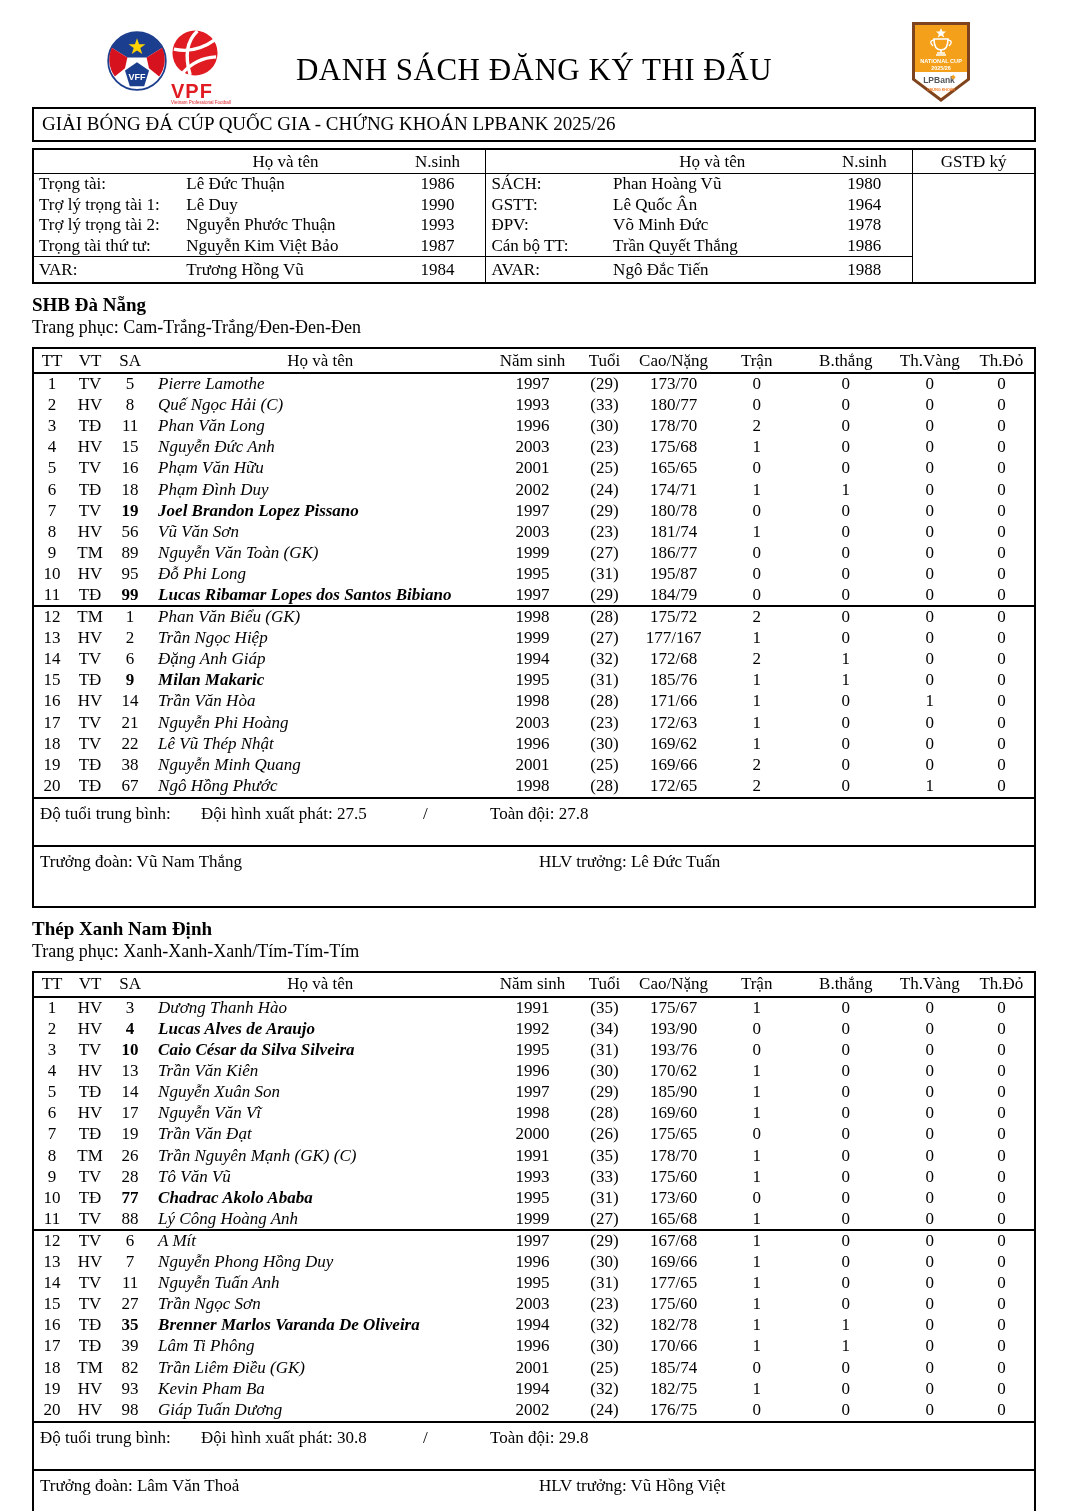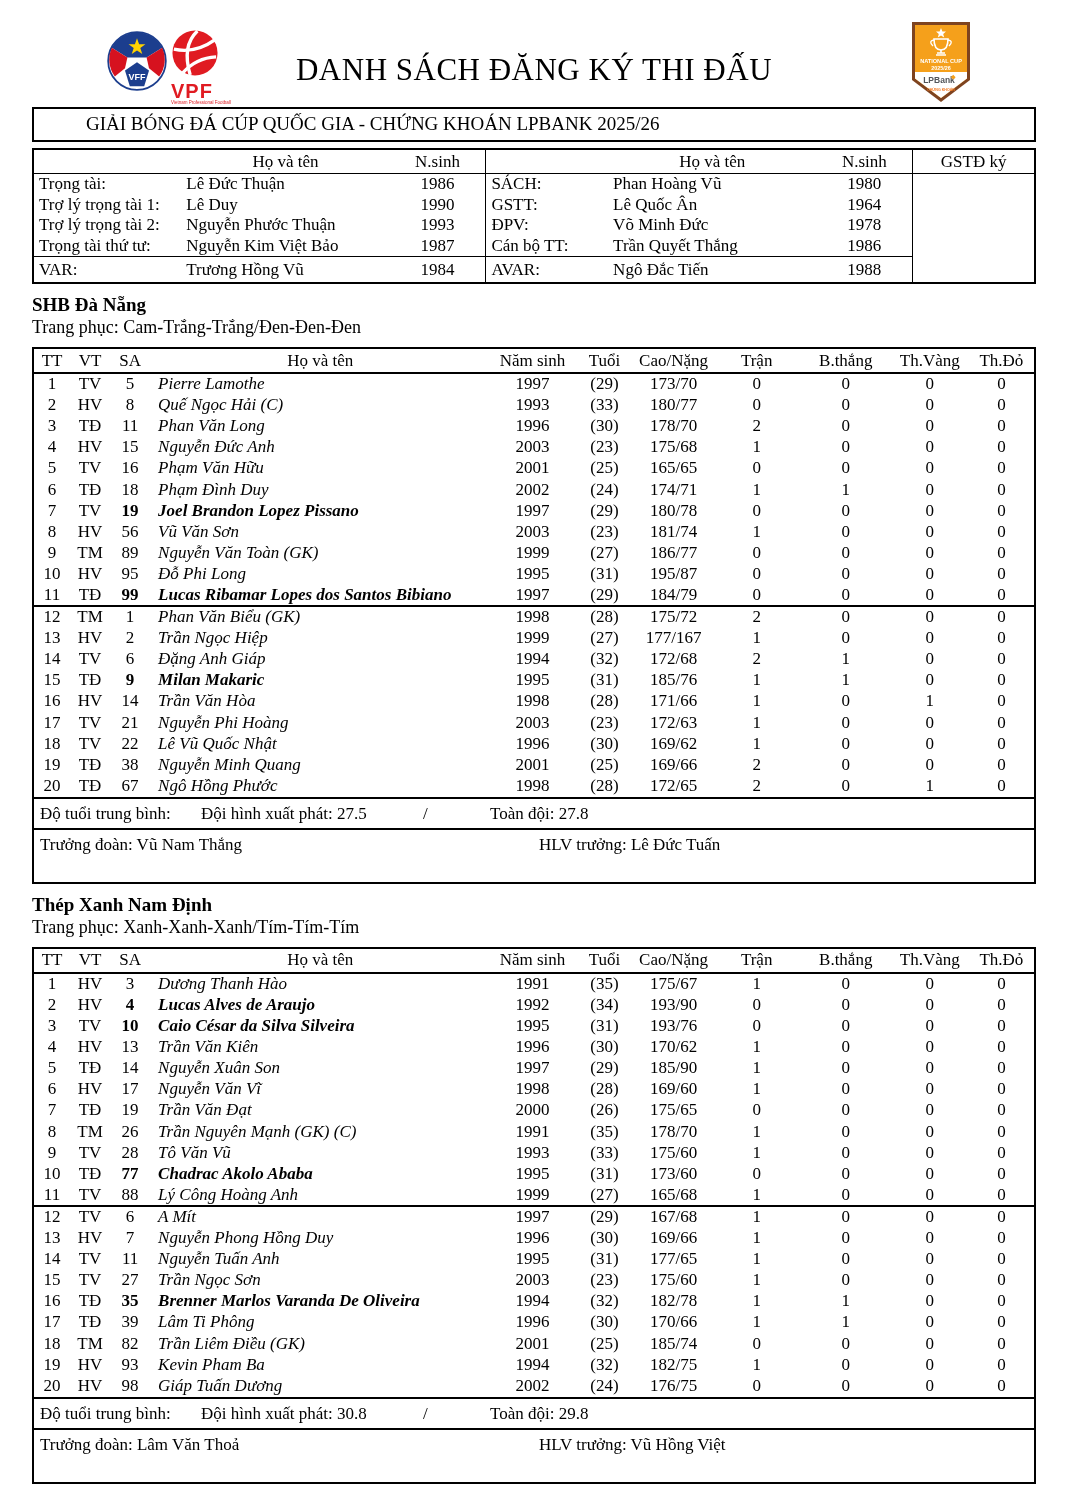--- a/index.html
+++ b/index.html
@@ -15,46 +15,46 @@
   .hdr { position:relative; height:107px; }
   .hdr h1 { text-align:center; padding-top:52px; font-size:31px; font-weight:normal; letter-spacing:.5px; }
   .vff { position:absolute; left:75px; top:31px; }
   .vpf { position:absolute; left:139px; top:29px; width:62px; text-align:left; }
   .vpf .vpf-word { color:#e01b22; font-weight:bold; font-size:20px; line-height:18px; font-family:"Liberation Sans", sans-serif; letter-spacing:1px; }
   .vpf .vpf-tag { color:#e01b22; font-size:4.5px; line-height:6px; font-family:"Liberation Sans", sans-serif; }
   .badge { position:absolute; right:64px; top:20px; }
 
   
   .infobox { border:2px solid #000; padding:3px 8px 5px 8px; }
-  .infobox .l1 { font-size:19px; line-height:23px;margin-left:44px; }
+  .infobox .l1 { font-size:19px; line-height:23px; }
   .infobox .l2 { font-size:19px; line-height:23px; }
 
   
   table.officials { width:100%; border-collapse:collapse; border:2px solid #000; margin-top:6px; font-size:17px; }
   table.officials td { padding:0 5px; line-height:20.5px; vertical-align:middle; }
   table.officials tr.head td { text-align:center; border-bottom:1.5px solid #000; line-height:23px; }
   table.officials .vl { border-left:1.5px solid #000; }
   table.officials .yr { text-align:center; }
   table.officials tr.varrow td { border-top:1.5px solid #000; line-height:25px; }
 
   
   .tname { font-weight:bold; font-size:19px; margin-top:9px; line-height:23px; }
   .tkit  { font-size:18px; line-height:23px; margin-bottom:8px; }
   .teambox { border:2.5px solid #000; }
   table.roster { width:100%; border-collapse:collapse; table-layout:fixed; font-size:17px; }
   table.roster tr.rhead td { border-bottom:2px solid #000; height:24px; text-align:center; vertical-align:middle; }
   table.roster tbody td { height:21.2px; text-align:center; vertical-align:middle; overflow:hidden; white-space:nowrap; }
   table.roster td.nm { text-align:left; padding-left:8px;font-style:italic; }
   table.roster tbody.subs tr:first-child td { border-top:2.5px solid #000; }
   table.roster .b { font-weight:bold; }
-  .sumrow { border-top:2.5px solid #000; height:31px; line-height:30px; font-size:17px; padding-left:6px; }
+  .sumrow { border-top:2.5px solid #000; height:48px; line-height:30px; font-size:17px; padding-left:6px; }
   .sumrow .ss  { margin-left:26px; }
   .sumrow .ssl { margin-left:52px; }
   .sumrow .sa2 { margin-left:58px; }
-  .footrow { border-top:2px solid #000; height:54px; font-size:17px; position:relative; padding:5px 0 0 6px; }
+  .footrow { border-top:2px solid #000; height:61px; font-size:17px; position:relative; padding:5px 0 0 6px; }
   .footrow .coach { position:absolute; left:505px; top:5px; }
 </style>
 </head>
 <body>
 
 <div class="content">
 
   <div class="hdr">
     <svg class="vff" width="60" height="60" viewBox="0 0 100 100">
       <circle cx="50" cy="50" r="48" fill="#fff" stroke="#1c3e8e" stroke-width="3"></circle>
@@ -414,21 +414,21 @@
               <td>172/63</td>
               <td>1</td>
               <td>0</td>
               <td>0</td>
               <td>0</td>
             </tr>
             <tr>
               <td>18</td>
               <td>TV</td>
               <td>22</td>
-              <td class="nm">Lê Vũ Quốc Nhật</td>
+              <td class="nm">Lê Vũ Thép Nhật</td>
               <td>1996</td>
               <td>(30)</td>
               <td>169/62</td>
               <td>1</td>
               <td>0</td>
               <td>0</td>
               <td>0</td>
             </tr>
             <tr>
               <td>19</td>

